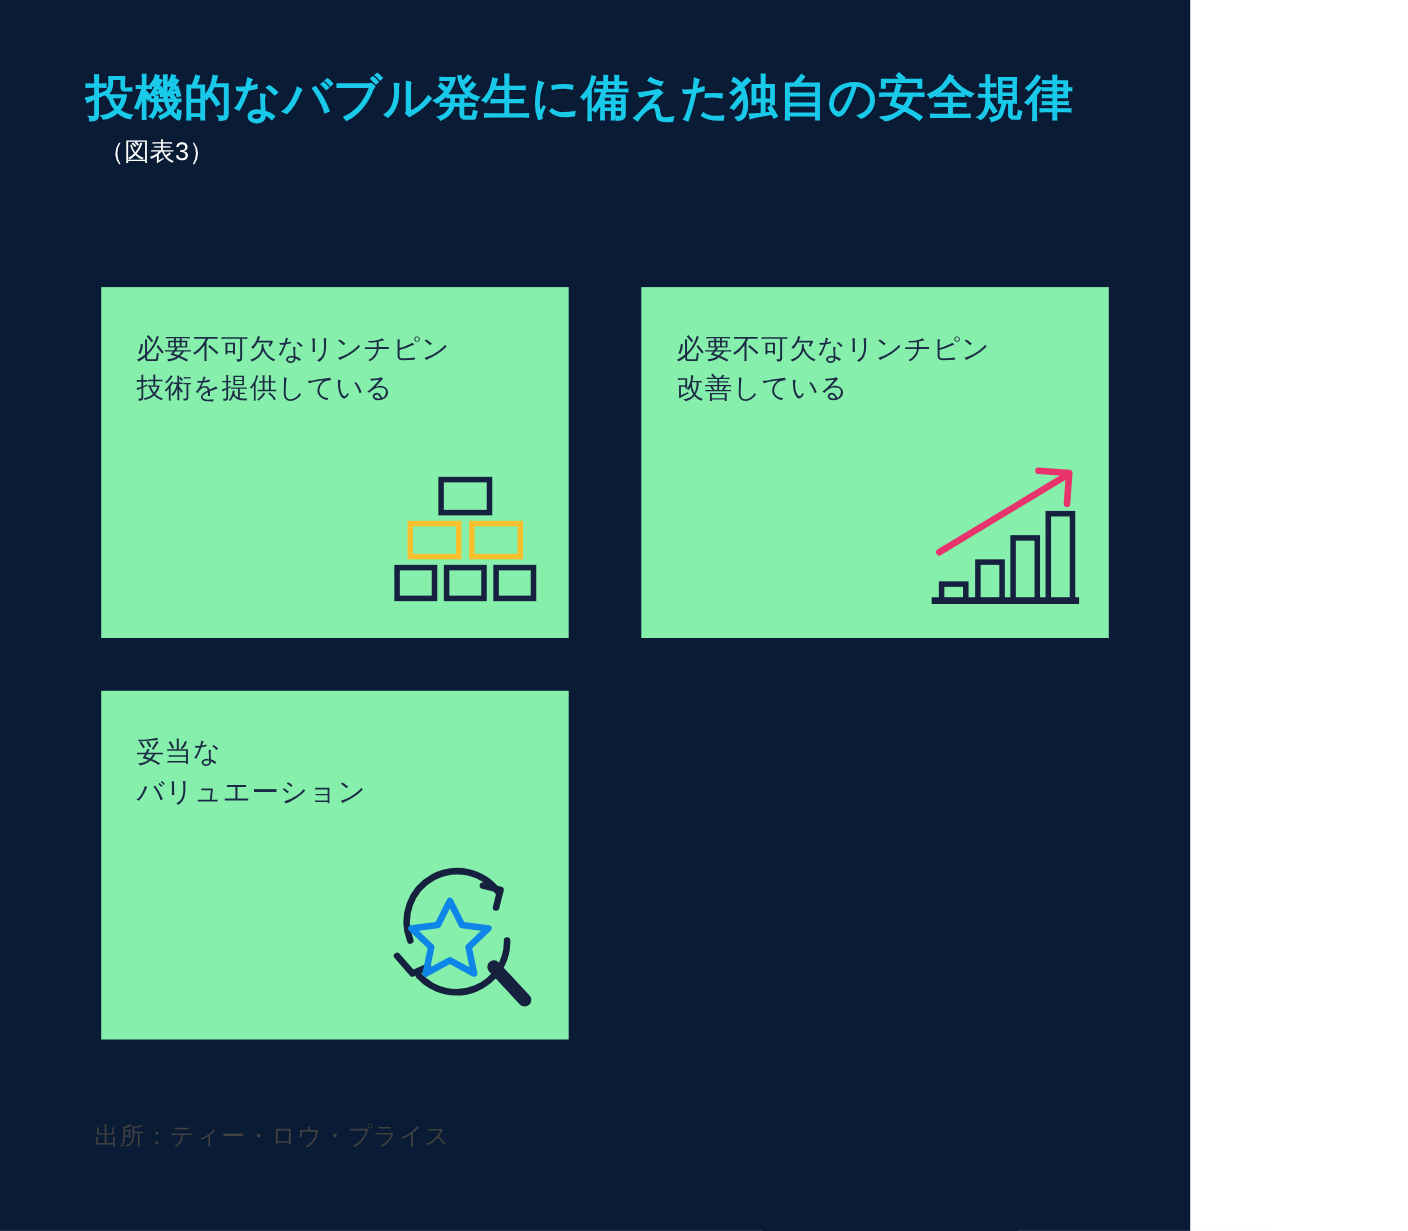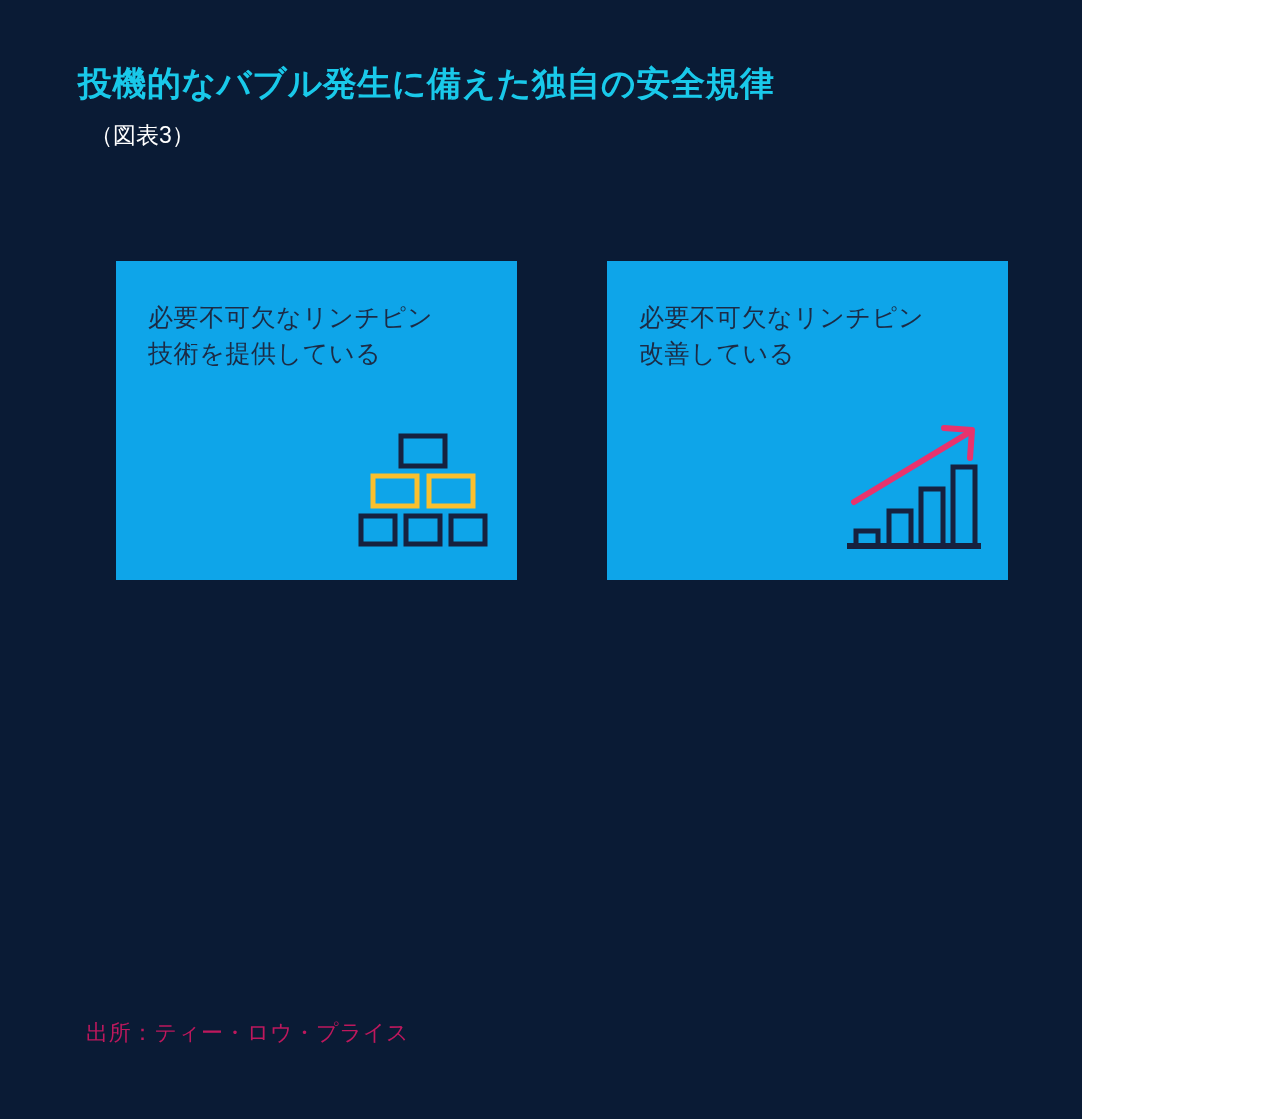--- a/index.html
+++ b/index.html
@@ -32,29 +32,29 @@
   }
 
   
   #header {
     position: absolute;
     left: 78px;
     top: 62px;
     width: 950px;
   }
   #title {
-    font-size: 34px;
+    font-size: 44px;
     font-weight: bold;
     color: #19c9ea;
     letter-spacing: 0.5px;
     line-height: 1.25;
     white-space: nowrap;
   }
   #subtitle {
-    margin-top: 16px;
+    margin-top: 6px;
     margin-left: 12px;
     font-size: 23px;
     font-weight: normal;
     color: #ffffff;
     line-height: 1.3;
     white-space: nowrap;
   }
 
   
   #grid {
@@ -64,24 +64,23 @@
     width: 916px;
     height: 684px;
     display: grid;
     grid-template-columns: 425px 425px;
     grid-template-rows: 319px 317px;
     column-gap: 66px;
     row-gap: 48px;
   }
   .card {
     position: relative;
-    background: #0ea5e9;
+    background: #86efac;
     box-sizing: border-box;
     overflow: hidden;
-    margin-left: 24px;
   }
   .card-text {
     position: absolute;
     left: 32px;
     top: 38px;
     right: 16px;
     font-size: 25px;
     line-height: 1.45;
     color: #1c2b45;
     letter-spacing: 0.6px;
@@ -95,21 +94,21 @@
     height: 140px;
   }
   .card-icon svg { display: block; width: 100%; height: 100%; }
 
   
   #footer {
     position: absolute;
     left: 86px;
     top: 1018px;
     font-size: 22px;
-    color: #be185d;
+    color: #404040;
     letter-spacing: 0.8px;
     white-space: nowrap;
     font-family: Liberation Mono, monospace;
   }
 </style>
 </head>
 <body>
 
 <div id="root">
 
@@ -153,18 +152,35 @@
           <rect x="77" y="71" width="22" height="57" fill="none" stroke="#16213f" stroke-width="5"></rect>
           <rect x="109" y="49" width="22" height="79" fill="none" stroke="#16213f" stroke-width="5"></rect>
 
           <line x1="10" y1="84" x2="126" y2="14" stroke="#e8336d" stroke-width="6" stroke-linecap="round"></line>
           <polyline points="100,10 128,12 126,40" fill="none" stroke="#e8336d" stroke-width="6" stroke-linecap="round" stroke-linejoin="round"></polyline>
         </svg>
       </div>
     </div>
 
 
+    <div class="card">
+      <div class="card-text">妥当な
+バリュエーション</div>
+      <div class="card-icon">
+        <svg viewBox="0 0 140 140" xmlns="http://www.w3.org/2000/svg">
+
+          <path d="M100 28 A46 46 0 0 0 20 72" fill="none" stroke="#16213f" stroke-width="6" stroke-linecap="round"></path>
+          <path d="M28 104 A46 46 0 0 0 108 72" fill="none" stroke="#16213f" stroke-width="6" stroke-linecap="round"></path>
+          <polyline points="86,22 102,26 98,42" fill="none" stroke="#16213f" stroke-width="6" stroke-linecap="round" stroke-linejoin="round"></polyline>
+          <polyline points="8,86 22,102 36,96" fill="none" stroke="#16213f" stroke-width="6" stroke-linecap="round" stroke-linejoin="round"></polyline>
+
+          <line x1="96" y1="96" x2="124" y2="126" stroke="#16213f" stroke-width="12" stroke-linecap="round"></line>
+
+          <path d="M56 36 L67 58 L91 61 L73 78 L78 102 L56 90 L34 102 L39 78 L21 61 L45 58 Z" fill="none" stroke="#0e86e8" stroke-width="6" stroke-linejoin="round"></path>
+        </svg>
+      </div>
+    </div>
 
   </div>
 
   <div id="footer">出所：ティー・ロウ・プライス</div>
 
 </div>
 
 </body></html>

